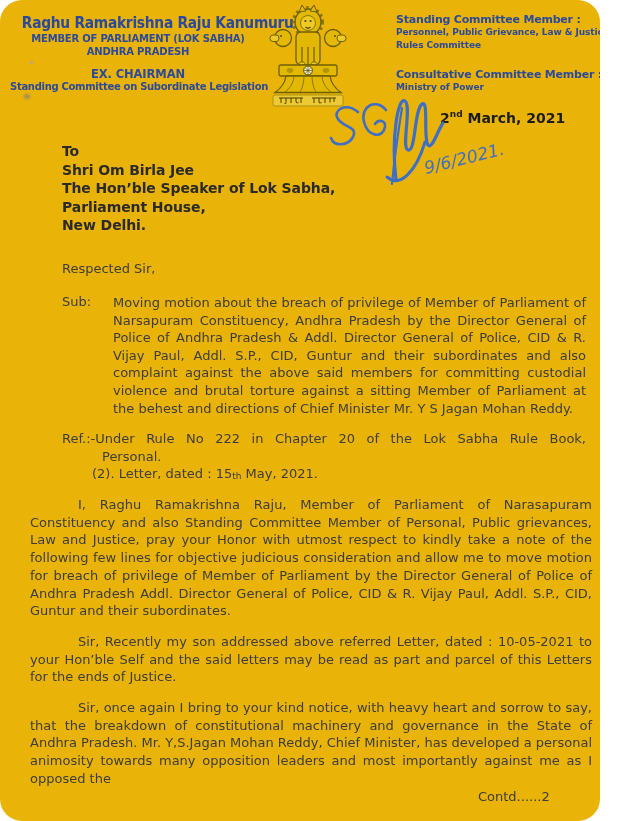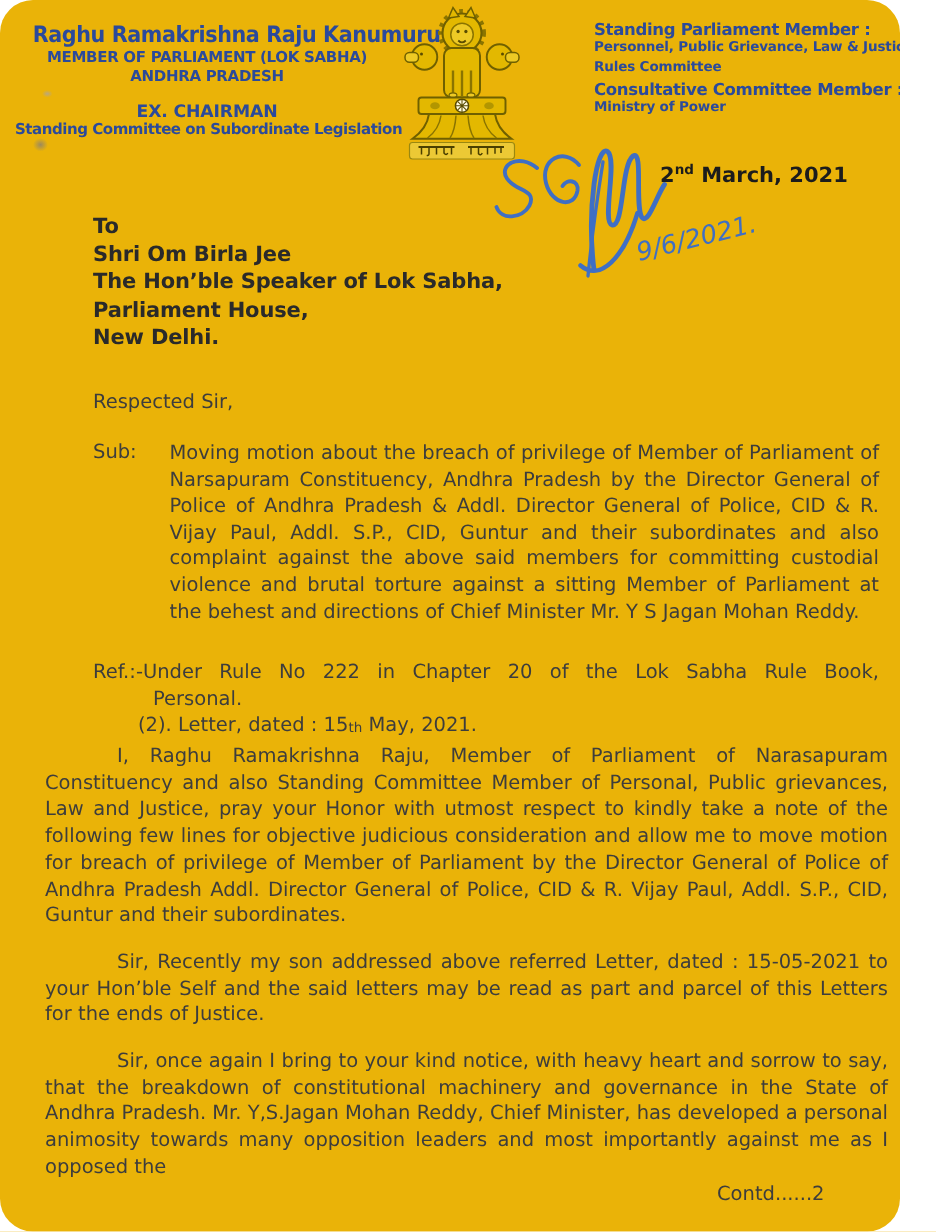--- a/index.html
+++ b/index.html
@@ -18,40 +18,40 @@
   .hdr-name{display:inline-block;font-size:15px;font-weight:bold;white-space:nowrap;letter-spacing:-0.3px;transform:scaleX(.92);transform-origin:center;}
   .hdr-sub{font-size:10px;font-weight:bold;line-height:13px;letter-spacing:-0.2px;}
   .hdr-chair{margin-top:9px;font-size:11.5px;font-weight:bold;letter-spacing:-0.1px;}
   .hdr-chair-sub{font-size:10px;font-weight:bold;letter-spacing:-0.3px;white-space:nowrap;}
 
   .emblem{position:absolute;left:266px;top:3px;width:84px;height:104px;}
 
   .hdr-right{position:absolute;left:396px;top:13px;width:224px;color:var(--header-blue);}
   .hr-title{font-size:11px;font-weight:bold;letter-spacing:-0.2px;white-space:nowrap;}
   .hr-line{font-size:9px;font-weight:bold;letter-spacing:-0.1px;white-space:nowrap;line-height:13px;}
-  .hr-group2{margin-top:1px;}
+  .hr-group2{margin-top:16px;}
 
   .date-line{position:absolute;left:440px;top:109px;font-size:14px;font-weight:bold;color:#1c1c1c;white-space:nowrap;}
   .date-line .ord{font-size:9px;vertical-align:super;font-weight:bold;}
 
   .signature{position:absolute;left:328px;top:88px;width:202px;height:108px;z-index:3;}
 
   .smudge{position:absolute;border-radius:50%;}
   .smudge.a{left:28px;top:60px;width:7px;height:5px;background:radial-gradient(closest-side,#b9a77f,rgba(255,255,255,0));}
   .smudge.b{left:22px;top:92px;width:10px;height:9px;background:radial-gradient(closest-side,#9c8a5e,rgba(255,255,255,0));}
 
   
   .recipient{position:absolute;left:62px;top:142px;font-size:14px;font-weight:bold;color:#2a2a2a;line-height:18.5px;letter-spacing:-0.1px;}
   .salutation{position:absolute;left:62px;top:261px;font-size:13px;color:var(--body-text);}
 
   .subject{position:absolute;left:62px;top:294px;width:524px;display:flex;color:var(--body-text);}
   .subject-label{width:51px;flex:0 0 51px;font-size:13px;}
   .subject-text{width:473px;font-size:13px;line-height:17.6px;text-align:justify;}
 
-  .reference{position:absolute;left:62px;top:430px;width:524px;font-size:13px;color:var(--body-text);line-height:17.6px;margin-top:10px;}
+  .reference{position:absolute;left:62px;top:430px;width:524px;font-size:13px;color:var(--body-text);line-height:17.6px;}
   .ref-l1{text-align:justify;text-align-last:justify;}
   .ref-l2{margin-left:40px;}
   .ref-l3{margin-left:30px;}
   .ref-small{font-size:9px;position:relative;top:1px;}
 
   .letter-body{position:absolute;left:30px;top:496px;width:562px;color:var(--body-text);}
   .letter-body p{font-size:13px;line-height:17.7px;text-align:justify;text-indent:48px;margin-bottom:13px;}
 
   .footer-contd{position:absolute;left:478px;top:789px;font-size:13px;color:var(--body-text);}
 </style>
@@ -106,21 +106,21 @@
 
       <g>
         <rect x="7" y="92" width="70" height="11" rx="2" fill="#ecc935" stroke="#9a8810" stroke-width="0.8"></rect>
         <path d="M13,95 H37 M46,95 H70" stroke="#4a3f00" stroke-width="1.2" fill="none"></path>
         <path d="M15,95 V100 M20,95 V99.5 Q20,101 18.5,100.5 M25,95 V100 M30,95 V99 Q31.5,101 32.5,99 M35,95 V100 M48,95 V100 M53,95 V99.5 Q54.5,101 55.5,99 M59,95 V100 M64,95 V99.5 M68,95 V99" stroke="#4a3f00" stroke-width="1" fill="none"></path>
       </g>
     </svg>
   </div>
 
   <div class="hdr-right">
-    <div class="hr-title">Standing Parliament Member :</div>
+    <div class="hr-title">Standing Committee Member :</div>
     <div class="hr-line">Personnel, Public Grievance, Law &amp; Justice</div>
     <div class="hr-line">Rules Committee</div>
     <div class="hr-group2">
       <div class="hr-title">Consultative Committee Member :</div>
       <div class="hr-line">Ministry of Power</div>
     </div>
   </div>
 
   <div class="date-line"><span>2</span><span class="ord">nd</span><span> March, 2021</span></div>
 
@@ -156,19 +156,19 @@
   </div>
 
   <div class="reference">
     <div class="ref-l1">Ref.:-Under Rule No 222 in Chapter 20 of the Lok Sabha Rule Book,</div>
     <div class="ref-l2">Personal.</div>
     <div class="ref-l3"><span>(2). Letter, dated : 15</span><span class="ref-small">th</span><span> May, 2021.</span></div>
   </div>
 
   <div class="letter-body">
     <p>I, Raghu Ramakrishna Raju, Member of Parliament of Narasapuram Constituency and also Standing Committee Member of Personal, Public grievances, Law and Justice, pray your Honor with utmost respect to kindly take a note of the following few lines for objective judicious consideration and allow me to move motion for breach of privilege of Member of Parliament by the Director General of Police of Andhra Pradesh Addl. Director General of Police, CID &amp; R. Vijay Paul, Addl. S.P., CID, Guntur and their subordinates.</p>
-    <p>Sir, Recently my son addressed above referred Letter, dated : 15-05-2021 to your Hon’ble Self and the said letters may be read as part and parcel of this Letters for the ends of Justice.</p>
+    <p>Sir, Recently my son addressed above referred Letter, dated : 10-05-2021 to your Hon’ble Self and the said letters may be read as part and parcel of this Letters for the ends of Justice.</p>
     <p>Sir, once again I bring to your kind notice, with heavy heart and sorrow to say, that the breakdown of constitutional machinery and governance in the State of Andhra Pradesh. Mr. Y,S.Jagan Mohan Reddy, Chief Minister, has developed a personal animosity towards many opposition leaders and most importantly against me as I opposed the</p>
   </div>
 
   <div class="footer-contd">Contd......2</div>
 
 </div>
 
 </body></html>

